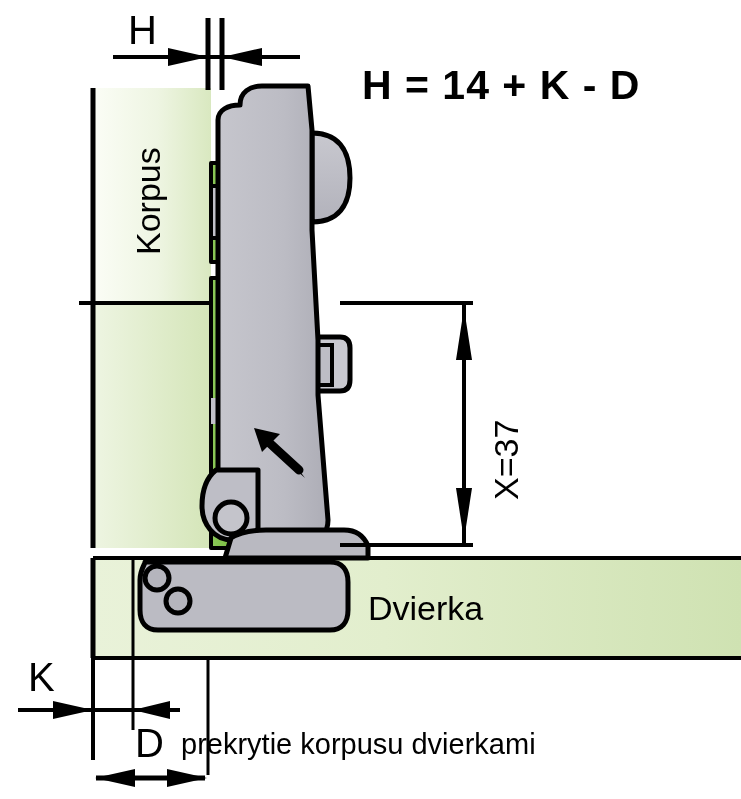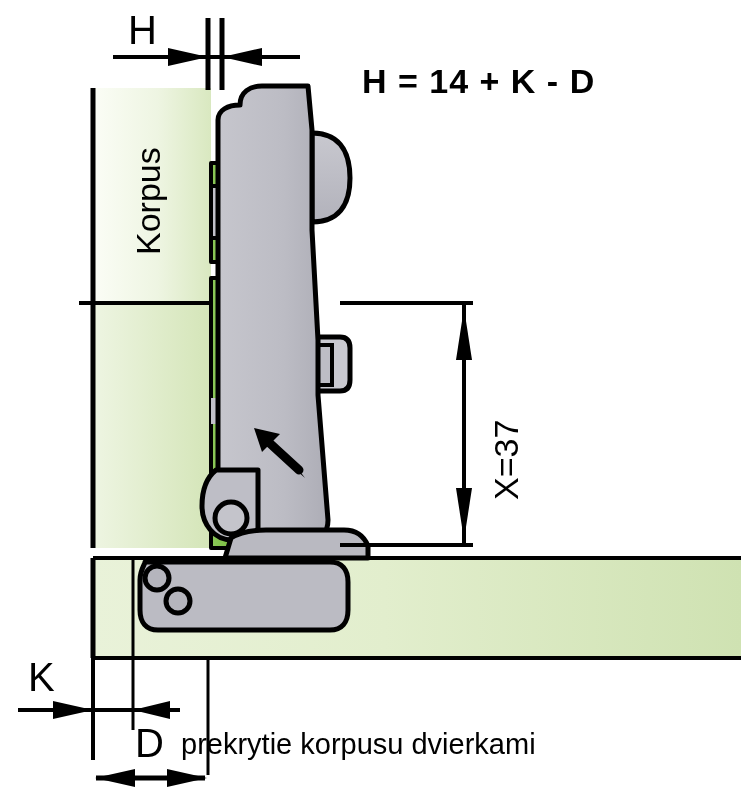--- a/index.html
+++ b/index.html
@@ -1,20 +1,20 @@
 <!DOCTYPE html>
 <html><head>
 <meta charset="utf-8">
 <style>
   html,body{margin:0;padding:0;background:#ffffff;}
   body{font-family:"Liberation Sans",sans-serif;}
   #stage{position:relative;width:741px;height:799px;background:#fff;overflow:hidden;}
   #stage svg{position:absolute;left:0;top:0;}
   .lbl{position:absolute;color:#000;font-family:"Liberation Sans",sans-serif;white-space:nowrap;}
-  .formula{font-weight:bold;font-size:34px;letter-spacing:1px;}
+  .formula{font-weight:bold;font-size:41px;letter-spacing:1px;}
   .rot{transform:rotate(-90deg);transform-origin:left top;}
   .big{font-size:40px;}
   .mid{font-size:34px;}
   .cap{font-size:29px;text-align:center;}
 </style>
 </head>
 <body>
 
 <div id="stage">
 
@@ -198,20 +198,21 @@
   </svg>
 
   <div class="lbl big" style="left:128px;top:8px;">H</div>
 
   <div class="lbl formula" style="left:362px;top:62px;">H = 14 + K - D</div>
 
   <div class="lbl mid rot" style="left:129px;top:255px;">Korpus</div>
 
   <div class="lbl mid rot" style="left:487px;top:500px;">X=37</div>
 
+  <div class="lbl mid" style="left:368px;top:589px;">Dvierka</div>
 
   <div class="lbl big" style="left:28px;top:655px;">K</div>
 
   <div class="lbl big" style="left:135px;top:721px;">D</div>
 
   <div class="lbl cap" style="left:181px;top:728px;">prekrytie korpusu dvierkami</div>
 
 </div>
 
 </body></html>

